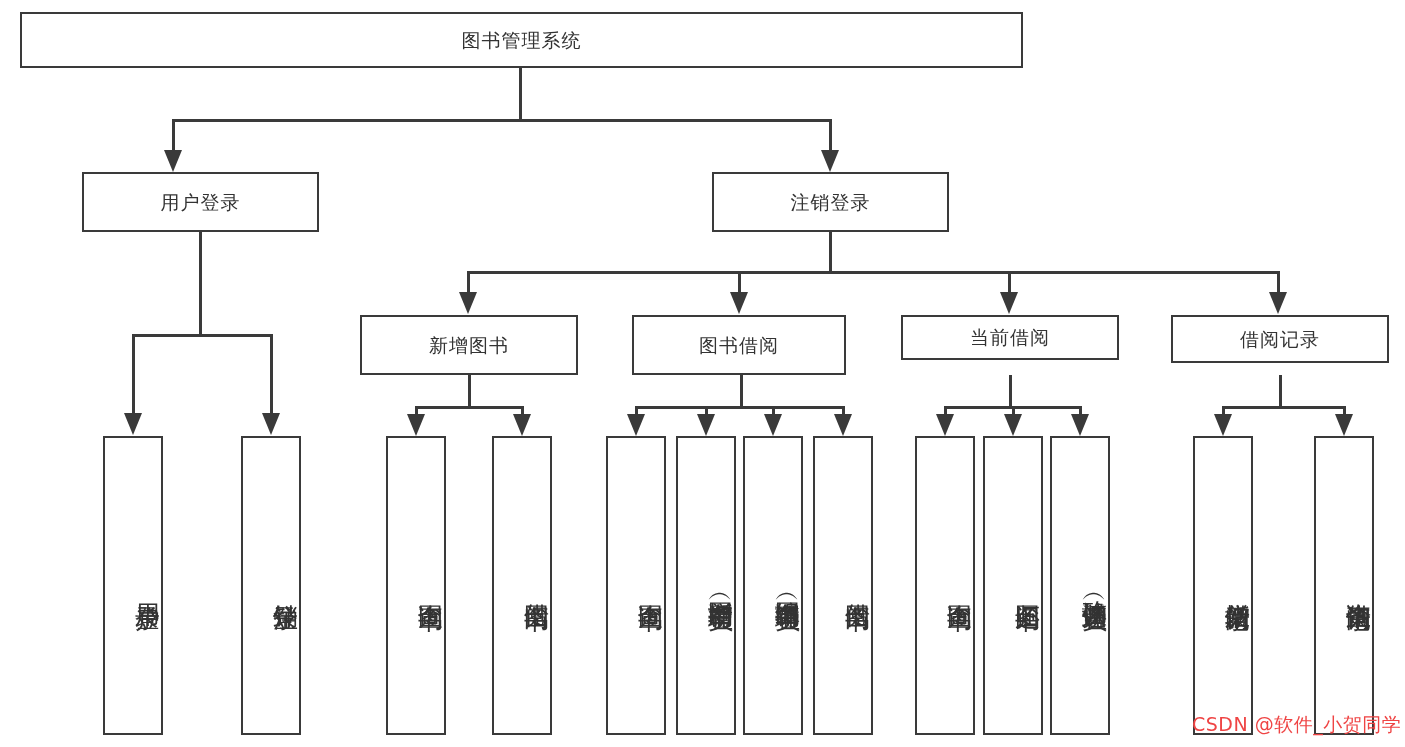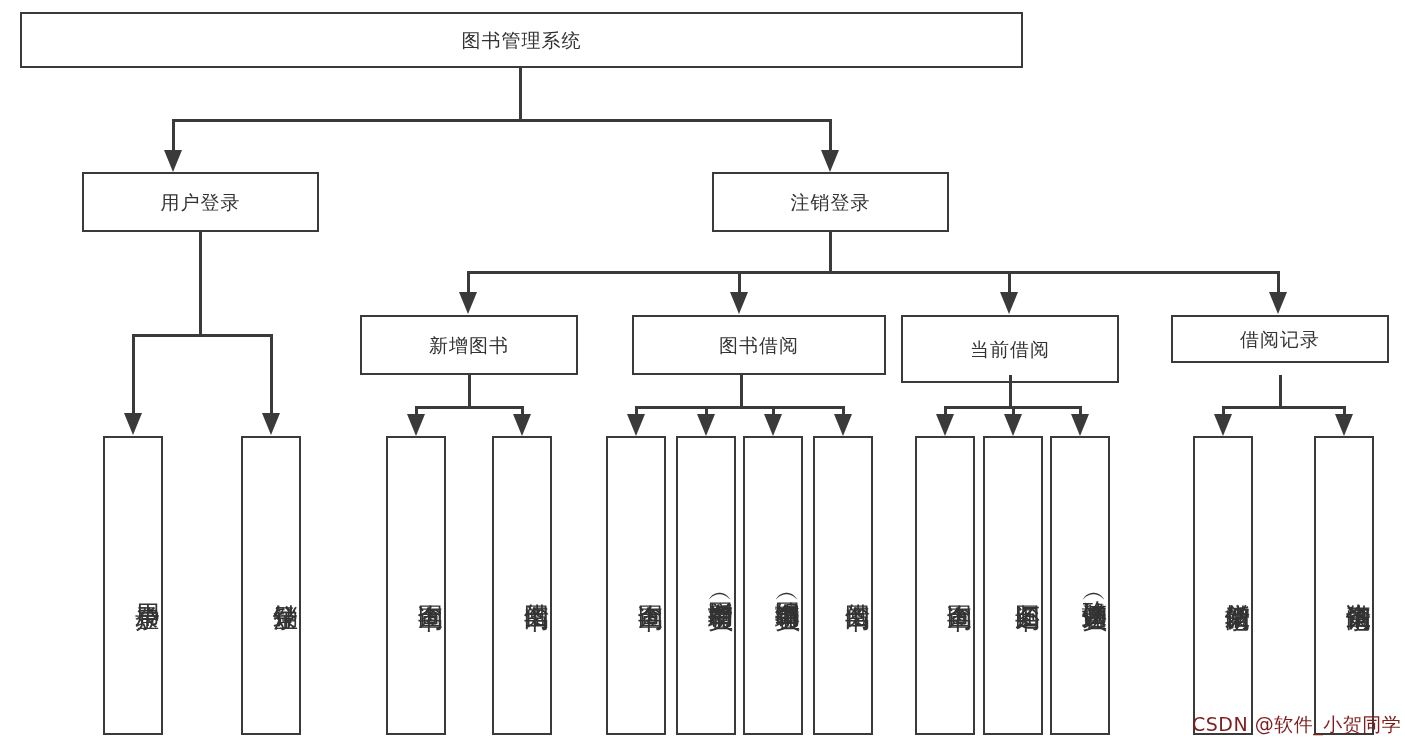--- a/index.html
+++ b/index.html
@@ -57,21 +57,21 @@
   .arrow {
     position: absolute;
     width: 0;
     height: 0;
     border-left: 9px solid transparent;
     border-right: 9px solid transparent;
     border-top: 22px solid #3a3a3a;
   }
   #watermark {
     position: absolute;
-    color: #7f1d1d;
+    color: #ef4444;
     font-size: 19px;
     letter-spacing: 0.5px;
     white-space: nowrap;
   }
 </style>
 </head>
 <body>
 
 <div id="canvas">
 
@@ -107,24 +107,24 @@
   <div class="conn v" style="left:738px; top:271px; width:2.5px; height:22px;"></div>
   <div class="arrow" style="left:730px; top:292px;"></div>
   <div class="conn v" style="left:1008px; top:271px; width:2.5px; height:22px;"></div>
   <div class="arrow" style="left:1000px; top:292px;"></div>
   <div class="conn v" style="left:1277px; top:271px; width:2.5px; height:22px;"></div>
   <div class="arrow" style="left:1269px; top:292px;"></div>
 
   <div class="node horiz" style="left:360px; top:315px; width:218px; height:60px;">
     <span>新增图书</span>
   </div>
-  <div class="node horiz" style="left:632px; top:315px; width:254px; height:60px;">
+  <div class="node horiz" style="left:632px; top:315px; width:214px; height:60px;">
     <span>图书借阅</span>
   </div>
-  <div class="node horiz" style="left:901px; top:315px; width:218px; height:68px;">
+  <div class="node horiz" style="left:901px; top:315px; width:218px; height:45px;">
     <span>当前借阅</span>
   </div>
   <div class="node horiz" style="left:1171px; top:315px; width:218px; height:48px;">
     <span>借阅记录</span>
   </div>
 
   <div class="conn v" style="left:468px; top:375px; width:2.5px; height:33px;"></div>
   <div class="conn h" style="left:416px; top:406px; width:107px; height:2.5px;"></div>
   <div class="conn v" style="left:415px; top:406px; width:2.5px; height:9px;"></div>
   <div class="arrow" style="left:407px; top:414px;"></div>

